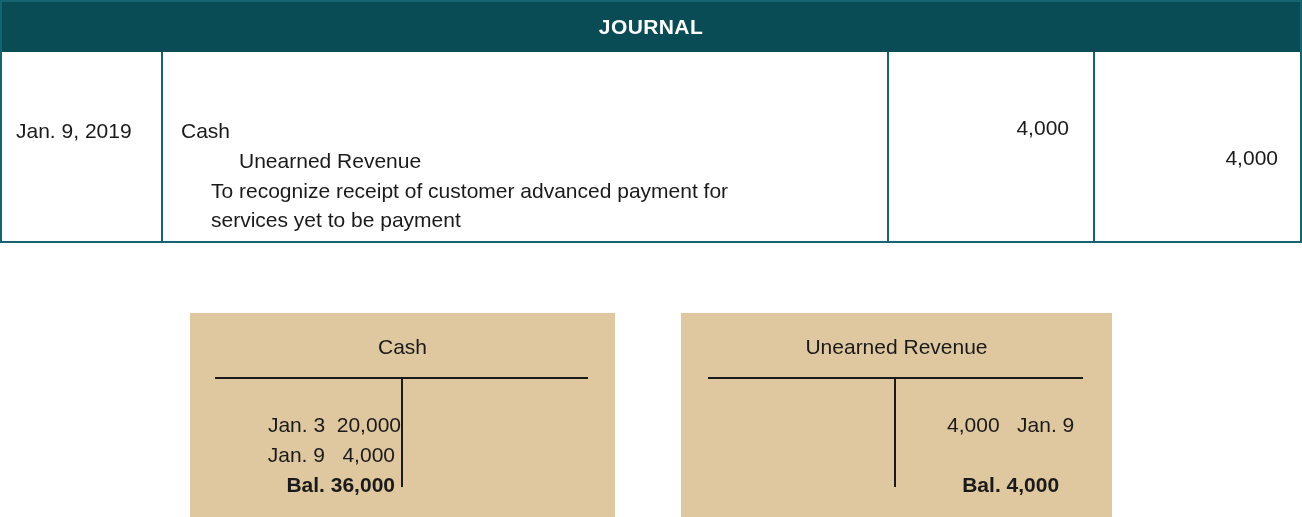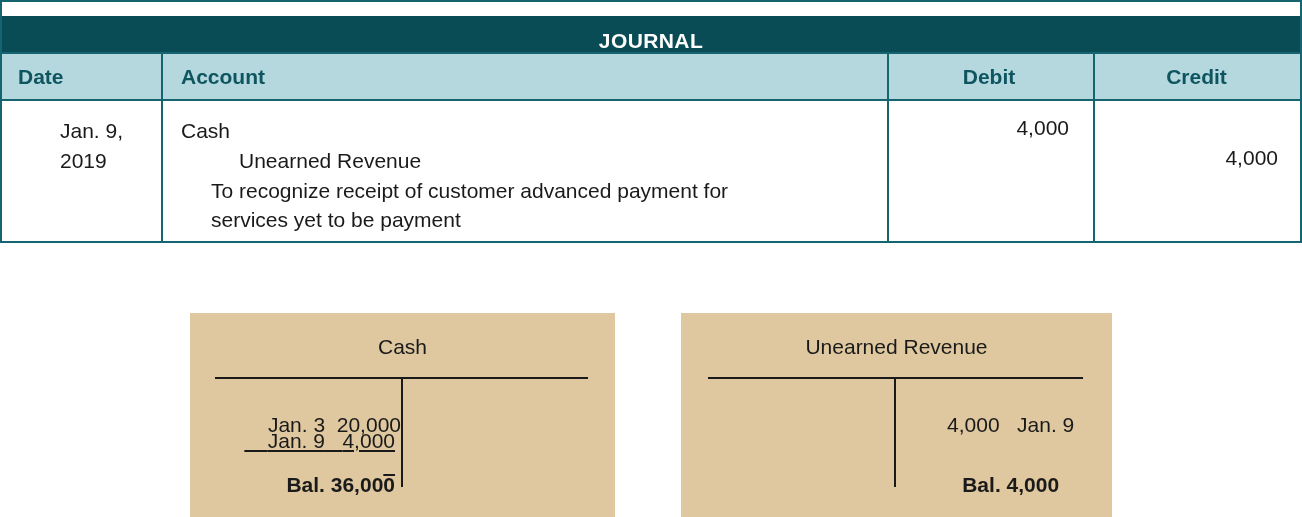--- a/index.html
+++ b/index.html
@@ -8,21 +8,21 @@
     font-family:"Liberation Sans","DejaVu Sans",sans-serif;
     position:relative;overflow:hidden;
   }
 
   
   #journal{position:absolute;left:0;top:0;width:1302px;height:243px;
            box-sizing:border-box;border:2px solid #156570;background:#fff;}
 
   .jtitle{position:absolute;left:0;top:0;width:1298px;height:50px;
           background:#0a4c55;color:#ffffff;font-weight:bold;font-size:21px;
-          letter-spacing:.4px;display:flex;align-items:center;justify-content:center;margin-top:14px;}
+          letter-spacing:.4px;display:flex;align-items:center;justify-content:center;}
 
   .jhead{position:absolute;left:0;top:50px;width:1298px;height:49px;
          background:#b4d8de;border-top:2px solid #156570;border-bottom:2px solid #156570;
          box-sizing:border-box;}
   .jhead .hc{position:absolute;top:0;height:100%;display:flex;align-items:center;
              color:#0f5560;font-weight:bold;font-size:21px;}
 
   .jbody{position:absolute;left:0;top:99px;width:1298px;height:142px;}
   .jbody .bc{position:absolute;top:0;height:100%;}
 
@@ -46,30 +46,24 @@
   .dr{text-align:right;}
   .cr{text-align:center;}
 </style>
 </head>
 <body>
 
 <div id="journal">
 
   <div class="jtitle">JOURNAL</div>
 
-  <div class="jhead">
-    <div class="hc cellpad-l" style="left:0;width:161px;">Date</div>
-    <div class="hc cellpad-l" style="left:163px;width:722px;">Account</div>
-    <div class="hc" style="left:885px;width:204px;justify-content:center;">Debit</div>
-    <div class="hc" style="left:1091px;width:207px;justify-content:center;">Credit</div>
-  </div>
 
   <div class="jbody">
     <div class="bc" style="left:0;width:161px;">
-      <div class="txt" style="position:absolute;left:14px;top:15px;margin-left:44px;">Jan. 9, 2019</div>
+      <div class="txt" style="position:absolute;left:14px;top:15px;">Jan. 9, 2019</div>
     </div>
 
     <div class="bc" style="left:163px;width:722px;">
       <div class="txt acct-line1">Cash</div>
       <div class="txt acct-line2">Unearned Revenue</div>
       <div class="txt acct-desc">
         <span>To recognize receipt of customer advanced payment for</span><br>
         <span>services yet to be payment</span>
       </div>
     </div>
@@ -89,21 +83,21 @@
 </div>
 
 <div class="tbox" style="left:190px;top:313px;width:425px;height:204px;">
   <div class="tname" style="top:22px;">Cash</div>
   <div class="thline" style="left:25px;top:64px;width:373px;"></div>
   <div class="tvline" style="left:211px;top:64px;height:110px;"></div>
 
   <div class="trow dr" style="left:31px;top:76px;width:180px;">
     <span>Jan. 3</span><span>  </span><span>20,000</span>
   </div>
-  <div class="trow dr" style="left:25px;top:92px;width:180px;text-decoration:underline;">
+  <div class="trow dr" style="left:25px;top:106px;width:180px;">
     <span>Jan. 9</span><span>   </span><span>4,000</span>
   </div>
   <div class="trow dr b" style="left:25px;top:136px;width:180px;">
     <span>Bal.</span><span> </span><span>36,000</span>
   </div>
 </div>
 
 <div class="tbox" style="left:681px;top:313px;width:431px;height:204px;">
   <div class="tname" style="top:22px;">Unearned Revenue</div>
   <div class="thline" style="left:27px;top:64px;width:375px;"></div>

